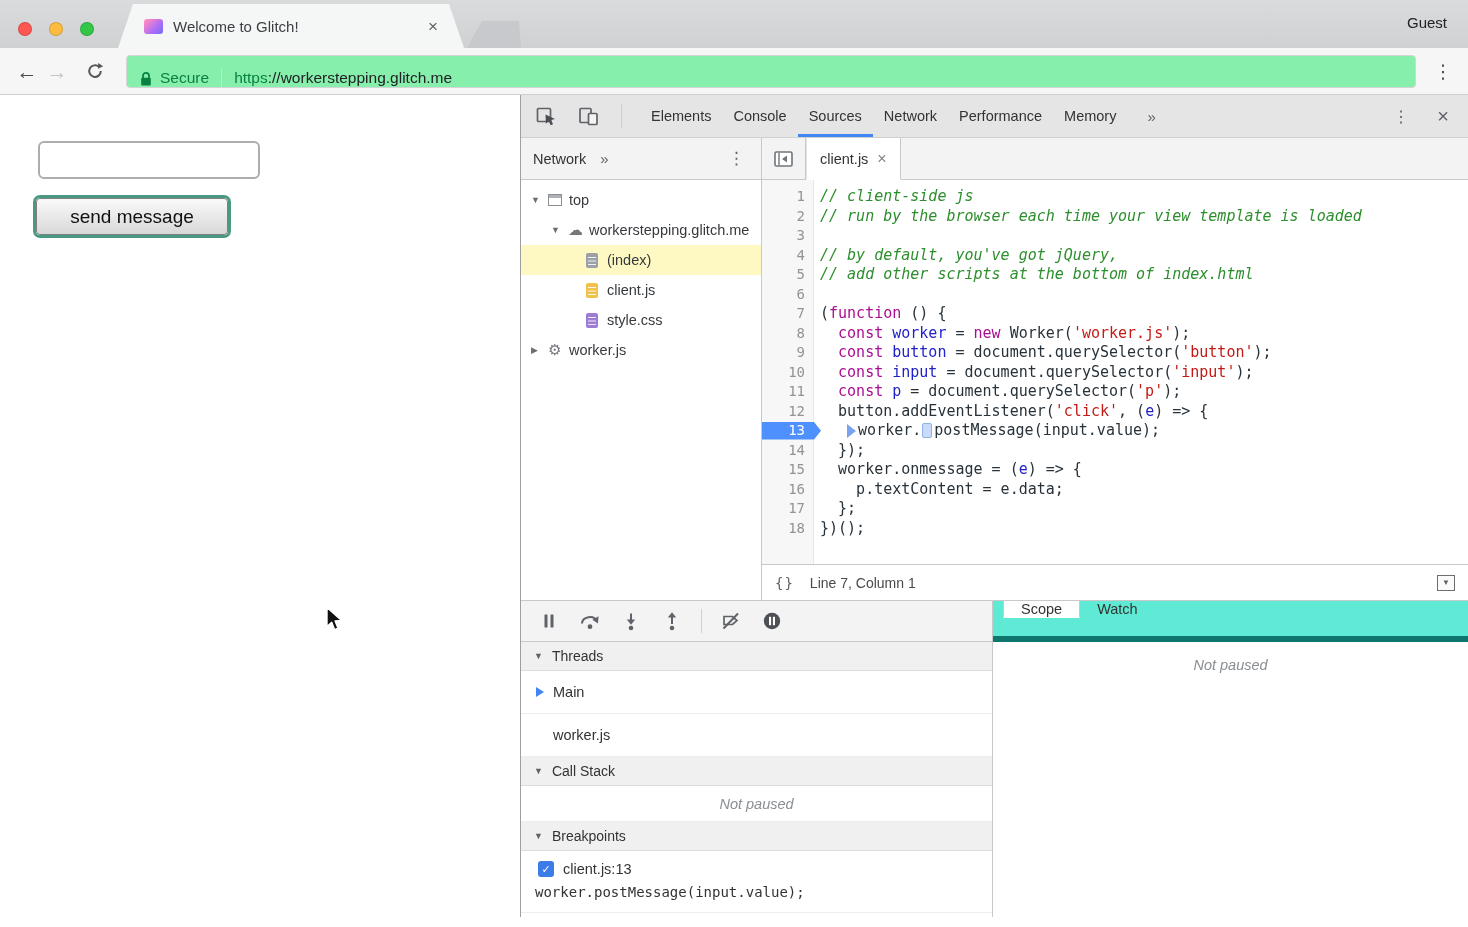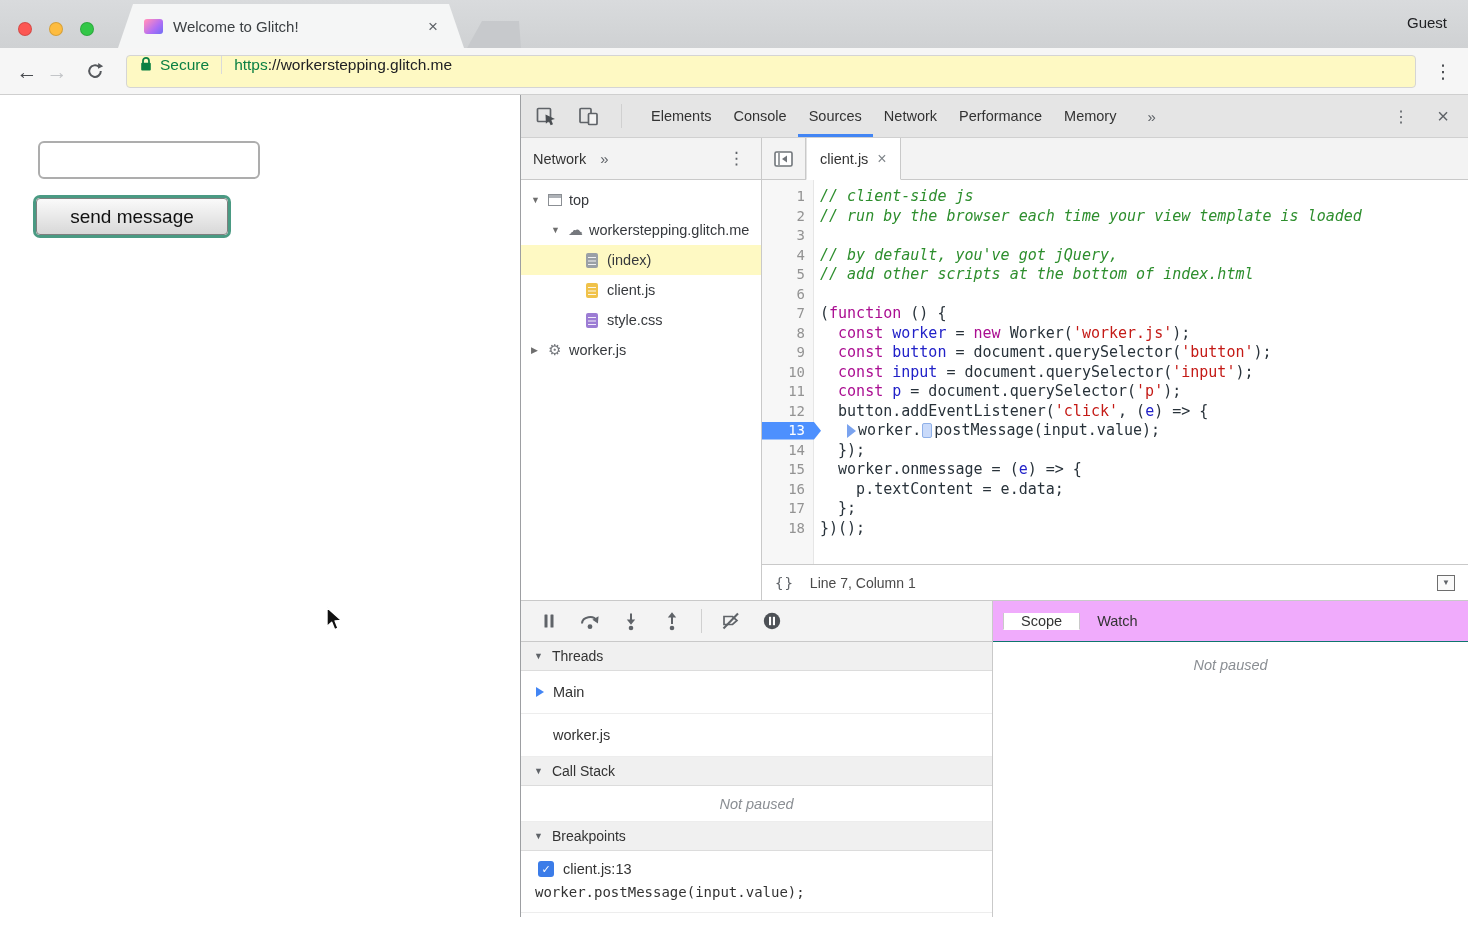--- a/index.html
+++ b/index.html
@@ -19,21 +19,21 @@
 .tab-title{flex:1;white-space:nowrap;overflow:hidden}
 .tab-close{color:#5f6368;font-size:17px;line-height:1}
 .tab-stub{position:absolute;left:467px;bottom:0;width:54px;height:27px;background:#c7c9cc;clip-path:polygon(15px 0,calc(100% - 2px) 0,100% 100%,0 100%)}
 .guest{position:absolute;right:21px;top:14px;font-size:15px;color:#202124}
 
 
 .navbar{height:47px;background:#f6f6f6;border-bottom:1px solid #cfcfcf;display:flex;align-items:center;padding:0 12px}
 .nav-btn{width:30px;text-align:center;font-size:21px;color:#494c50;line-height:1;flex:0 0 auto}
 .nav-btn.disabled{color:#c3c5c8}
 .reload-btn{width:30px;display:flex;justify-content:center;flex:0 0 auto;margin-left:8px;color:#55585c}
-.urlbar{flex:1;height:33px;margin:0 14px 0 16px;background:#fef9c3;border:1px solid #d5d5d5;border-radius:4px;display:flex;align-items:flex-start;padding:0 13px;gap:8px;min-width:0}
+.urlbar{flex:1;height:33px;margin:0 14px 0 16px;background:#86efac;border:1px solid #d5d5d5;border-radius:4px;display:flex;align-items:flex-end;padding:0 13px;gap:8px;min-width:0}
 .lock{display:flex;color:var(--secure-green)}
 .secure-label{color:var(--secure-green);font-size:15.5px}
 .url-sep{width:1px;height:18px;background:#dadada;margin:0 4px}
 .url-text{font-size:15.5px;color:#202124;white-space:nowrap}
 .url-scheme{color:var(--secure-green)}
 .menu-kebab{font-size:19px;color:#494c50;width:26px;text-align:center}
 
 
 .content{display:flex;height:822px}
 .page{position:relative;width:521px;flex:0 0 521px;border-right:1px solid #9d9fa2;background:#fff}
@@ -111,21 +111,21 @@
 .tri{font-size:9px;color:#5f6368}
 .thread-row{height:43px;flex:0 0 32px;display:flex;align-items:center;gap:7px;padding-left:15px;font-size:14.5px;color:#333;border-bottom:1px solid #ededed}
 .thread-marker{width:10px;display:flex;flex:0 0 10px}
 .thread-marker.current::before{content:"";width:0;height:0;border-top:5.5px solid transparent;border-bottom:5.5px solid transparent;border-left:8px solid var(--accent)}
 .empty-note{height:36px;flex:0 0 36px;display:flex;align-items:center;justify-content:center;font-size:14.5px;font-style:italic;color:#8a8e93;border-bottom:1px solid #ededed}
 .bp-entry{padding:10px 0 12px;border-bottom:1px solid #ededed}
 .bp-line1{display:flex;align-items:center;gap:9px;padding-left:17px;font-size:14.5px;color:#333}
 .checkbox{width:16px;height:16px;border-radius:3px;background:#3b7ce8;color:#fff;font-size:11px;display:flex;align-items:center;justify-content:center;flex:0 0 auto}
 .bp-code{margin-top:7px;padding-left:14px;font-family:"DejaVu Sans Mono",monospace;font-size:14px;color:#333;white-space:pre}
 .dbg-right{flex:1;display:flex;flex-direction:column;background:#fff;min-width:0}
-.scope-tabbar{height:41px;flex:0 0 41px;background:#f0abfc;border-bottom:1px solid #0f766e;display:flex;align-items:center;padding-left:10px}
+.scope-tabbar{height:41px;flex:0 0 41px;background:#5eead4;border-bottom:6px solid #0f766e;display:flex;align-items:flex-start;padding-left:10px}
 .scope-tab{display:flex;align-items:center;padding:0 17px;font-size:14.5px;color:#333}
 .scope-tab.active{background:#fff;border-left:1px solid #c9c9c9;border-right:1px solid #c9c9c9;margin-bottom:-1px;border-bottom:1px solid #fff;position:relative;z-index:1}
 .scope-empty{margin-top:15px;text-align:center;font-size:14.5px;font-style:italic;color:#8a8e93}
 </style>
 </head>
 <body>
 
 <div class="window">
 
   <div class="titlebar">

